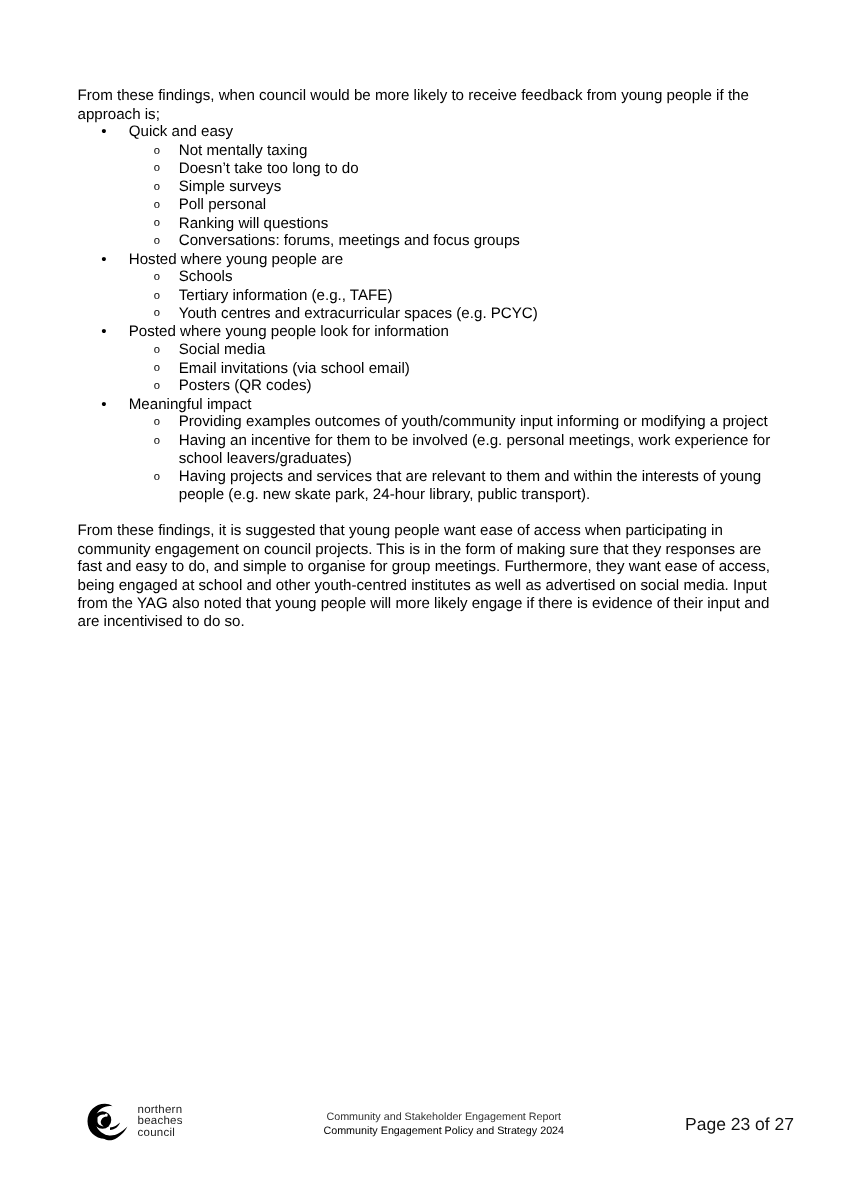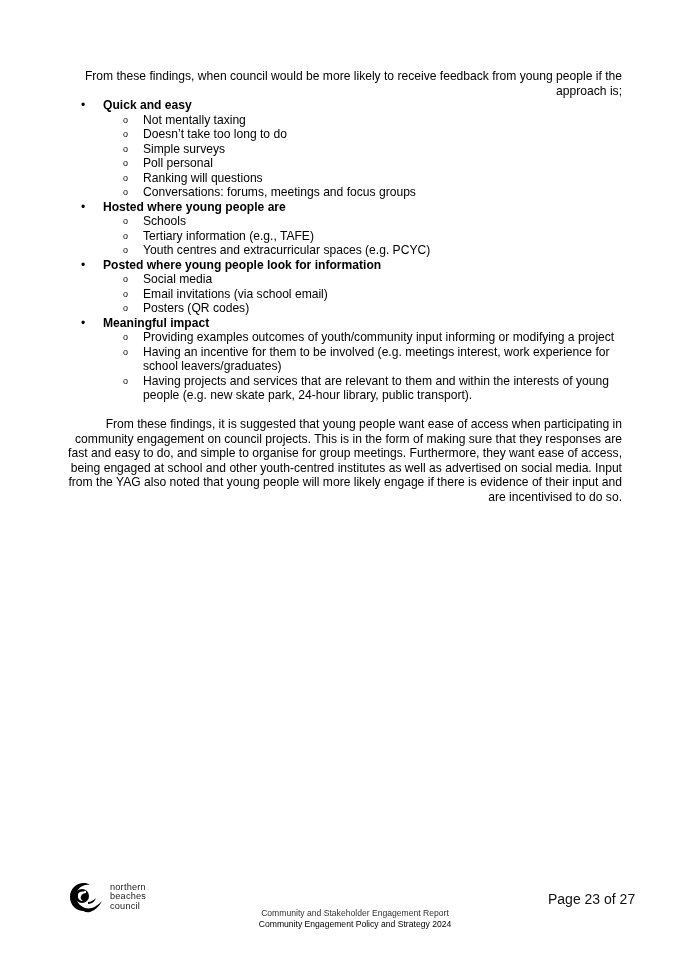--- a/index.html
+++ b/index.html
@@ -18,39 +18,38 @@
     .page {
       position: absolute;
       left: 62px;
       top: 69px;
       width: 560px;
       font-size: 12.1px;
       line-height: 14.5px;
     }
     .para {
       margin: 0;
-      text-align: right;
     }
     .list-l1 {
       list-style: none;
       margin: 0;
       padding: 0;
     }
     .l1-item {
       position: relative;
       padding-left: 41px;
     }
     .l1-bullet {
       position: absolute;
       left: 19px;
       top: 0;
       font-weight: normal;
     }
     .l1-label {
-      font-weight: bold;
+      font-weight: normal;
       text-align: right;
     }
     .list-l2 {
       list-style: none;
       margin: 0;
       padding: 0;
     }
     .l2-item {
       position: relative;
       padding-left: 40px;
@@ -93,21 +92,20 @@
       position: absolute;
       left: 230px;
       top: 888px;
       width: 250px;
       text-align: center;
       font-size: 8.6px;
       line-height: 10.8px;
     }
     .footer-center .line1 {
       color: #333333;
-      margin-top: 20px;
     }
     .footer-right {
       position: absolute;
       left: 548px;
       top: 894px;
       font-size: 14px;
       line-height: 11px;
       color: #111111;
     }
   </style>
@@ -149,21 +147,21 @@
         <li class="l2-item"><span class="l2-bullet">o</span><span>Email invitations (via school email)</span></li>
         <li class="l2-item"><span class="l2-bullet">o</span><span>Posters (QR codes)</span></li>
       </ul>
     </li>
 
     <li class="l1-item">
       <span class="l1-bullet">•</span>
       <span class="l1-label">Meaningful impact</span>
       <ul class="list-l2">
         <li class="l2-item"><span class="l2-bullet">o</span><span>Providing examples outcomes of youth/community input informing or modifying a project</span></li>
-        <li class="l2-item"><span class="l2-bullet">o</span><span>Having an incentive for them to be involved (e.g. meetings interest, work experience for school leavers/graduates)</span></li>
+        <li class="l2-item"><span class="l2-bullet">o</span><span>Having an incentive for them to be involved (e.g. personal meetings, work experience for school leavers/graduates)</span></li>
         <li class="l2-item"><span class="l2-bullet">o</span><span>Having projects and services that are relevant to them and within the interests of young people (e.g. new skate park, 24-hour library, public transport).</span></li>
       </ul>
     </li>
   </ul>
 
   <div class="gap"></div>
 
   <p class="para">From these findings, it is suggested that young people want ease of access when participating in community engagement on council projects. This is in the form of making sure that they responses are fast and easy to do, and simple to organise for group meetings. Furthermore, they want ease of access, being engaged at school and other youth-centred institutes as well as advertised on social media. Input from the YAG also noted that young people will more likely engage if there is evidence of their input and are incentivised to do so.</p>
 </div>
 

